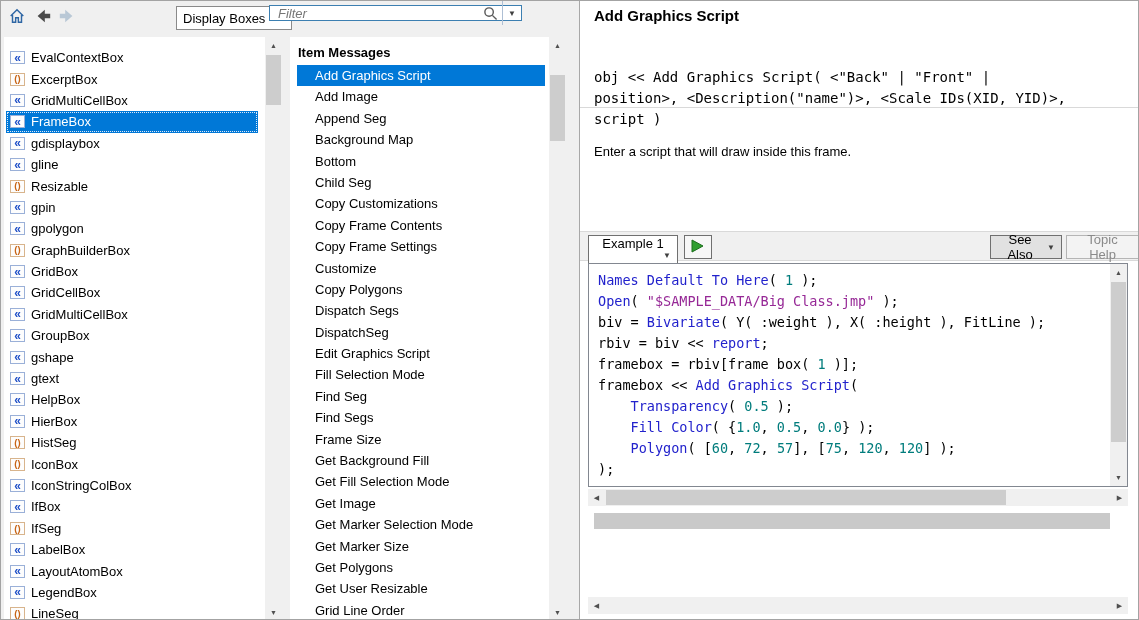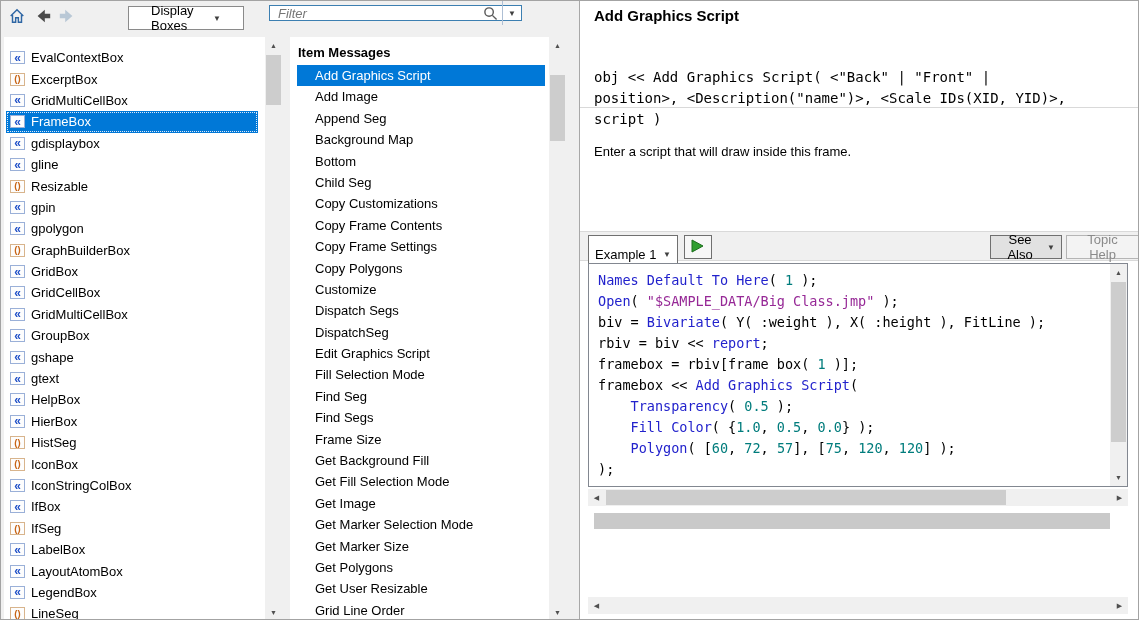--- a/index.html
+++ b/index.html
@@ -2,21 +2,21 @@
 <html><head>
 <meta charset="utf-8">
 <style>
   html,body{margin:0;padding:0;overflow:hidden;}
   .window{position:relative;width:1139px;height:620px;background:#f0f0f0;
     font-family:"Liberation Sans",sans-serif;font-size:13px;color:#000;
     overflow:hidden;border:1px solid #a3a3a3;box-sizing:border-box;}
   
   .toolbar{position:absolute;left:0;top:0;width:100%;height:32px;background:#f0f0f0;}
   .tool-btn{position:absolute;top:5px;width:22px;height:22px;display:flex;align-items:center;justify-content:center;background:transparent;border:none;padding:0;cursor:pointer;}
-  .combo{position:absolute;display:flex;align-items:center;background:#fff;border:1px solid #8a8a8a;box-sizing:border-box;padding:0 22px;cursor:pointer;}
+  .combo{position:absolute;display:flex;align-items:center;background:#fff;border:1px solid #8a8a8a;box-sizing:border-box;padding:0 6px;cursor:pointer;margin-left:48px;}
   .combo .arrow{margin-left:auto;font-size:8px;color:#404040;padding-left:6px;}
   .filter-box{position:absolute;left:268px;top:4px;width:253px;height:16px;background:#fff;border:1px solid #3c7fb1;box-sizing:border-box;display:flex;align-items:center;}
   .filter-input{flex:1;border:none;outline:none;font-size:13px;padding:0 8px;font-family:"Liberation Sans",sans-serif;background:transparent;min-width:0;}
   .filter-input::placeholder{font-style:italic;color:#767676;}
   .filter-divider{width:1px;height:24px;background:#aebfd4;}
   .filter-arrow{width:18px;text-align:center;font-size:8px;color:#404040;}
   
   .panel{position:absolute;background:#fff;overflow:hidden;}
   .list-rows{position:absolute;}
   .list-row{height:21.4px;display:flex;align-items:center;padding-left:4px;box-sizing:border-box;white-space:nowrap;cursor:default;}
@@ -32,21 +32,21 @@
   .sb-h{position:absolute;height:17px;background:#f0f0f0;}
   .sb-btn{position:absolute;width:17px;height:17px;display:flex;align-items:center;justify-content:center;font-size:7px;color:#505050;cursor:pointer;}
   .sb-thumb{position:absolute;background:#cdcdcd;cursor:pointer;}
   
   .detail-panel{position:absolute;left:578px;top:0;width:561px;height:620px;background:#fff;border-left:1px solid #a8a8a8;box-sizing:border-box;overflow:hidden;}
   .detail-title{position:absolute;left:14px;top:6px;font-size:15px;font-weight:bold;}
   .detail-syntax{position:absolute;left:14px;top:32px;width:525px;font-family:"DejaVu Sans Mono",monospace;font-size:14px;line-height:21px;white-space:pre-wrap;margin-top:34px;}
   .detail-divider{position:absolute;left:0;top:106px;width:100%;height:1px;background:#d9d9d9;}
   .detail-desc{position:absolute;left:14px;top:113px;font-size:13px;margin-top:30px;}
   .example-bar{position:absolute;left:0;top:230px;width:100%;height:30px;background:#f0f0f0;border-top:1px solid #d9d9d9;border-bottom:1px solid #d9d9d9;box-sizing:border-box;}
-  .ex-combo{position:absolute;top:3px;height:39px;display:flex;align-items:center;background:#fff;border:1px solid #707070;box-sizing:border-box;padding:0 6px;cursor:pointer;}
+  .ex-combo{position:absolute;top:3px;height:39px;display:flex;align-items:center;background:#fff;border:1px solid #707070;box-sizing:border-box;padding:0 6px;cursor:pointer;flex-direction:column;}
   .ex-combo .arrow{margin-left:auto;font-size:8px;color:#404040;padding-left:6px;}
   .run-btn{position:absolute;left:104px;top:3px;width:28px;height:24px;background:#f7f7f7;border:1px solid #707070;box-sizing:border-box;display:flex;align-items:center;justify-content:center;cursor:pointer;padding:0;}
   .seealso-btn{position:absolute;left:410px;top:3px;width:72px;height:24px;background:#e1e1e1;border:1px solid #707070;box-sizing:border-box;display:flex;align-items:center;padding:0 6px;cursor:pointer;font-size:13px;font-family:inherit;}
   .seealso-btn .arrow{margin-left:auto;font-size:8px;color:#404040;padding-left:4px;}
   .topichelp-btn{position:absolute;left:486px;top:3px;width:73px;height:24px;background:#f3f3f3;border:1px solid #b5b5b5;box-sizing:border-box;color:#8a8a8a;display:flex;align-items:center;justify-content:center;font-size:13px;font-family:inherit;}
   .code-box{position:absolute;left:8px;top:262px;width:540px;height:224px;background:#fff;border:1px solid #828790;box-sizing:border-box;overflow:hidden;}
   .code-lines{position:absolute;left:9px;top:6px;right:20px;font-family:"DejaVu Sans Mono",monospace;font-size:13.5px;line-height:21px;white-space:pre;}
   .tok-k{color:#2222cc;}
   .tok-n{color:#007c7c;}
   .tok-s{color:#962896;}
@@ -221,22 +221,22 @@
     <div class="list-rows" style="left:7px;top:28px;width:248px;">
         <div class="msg-row selected">Add Graphics Script</div>
         <div class="msg-row">Add Image</div>
         <div class="msg-row">Append Seg</div>
         <div class="msg-row">Background Map</div>
         <div class="msg-row">Bottom</div>
         <div class="msg-row">Child Seg</div>
         <div class="msg-row">Copy Customizations</div>
         <div class="msg-row">Copy Frame Contents</div>
         <div class="msg-row">Copy Frame Settings</div>
+        <div class="msg-row">Customize</div>
         <div class="msg-row">Copy Polygons</div>
-        <div class="msg-row">Customize</div>
         <div class="msg-row">Dispatch Segs</div>
         <div class="msg-row">DispatchSeg</div>
         <div class="msg-row">Edit Graphics Script</div>
         <div class="msg-row">Fill Selection Mode</div>
         <div class="msg-row">Find Seg</div>
         <div class="msg-row">Find Segs</div>
         <div class="msg-row">Frame Size</div>
         <div class="msg-row">Get Background Fill</div>
         <div class="msg-row">Get Fill Selection Mode</div>
         <div class="msg-row">Get Image</div>

